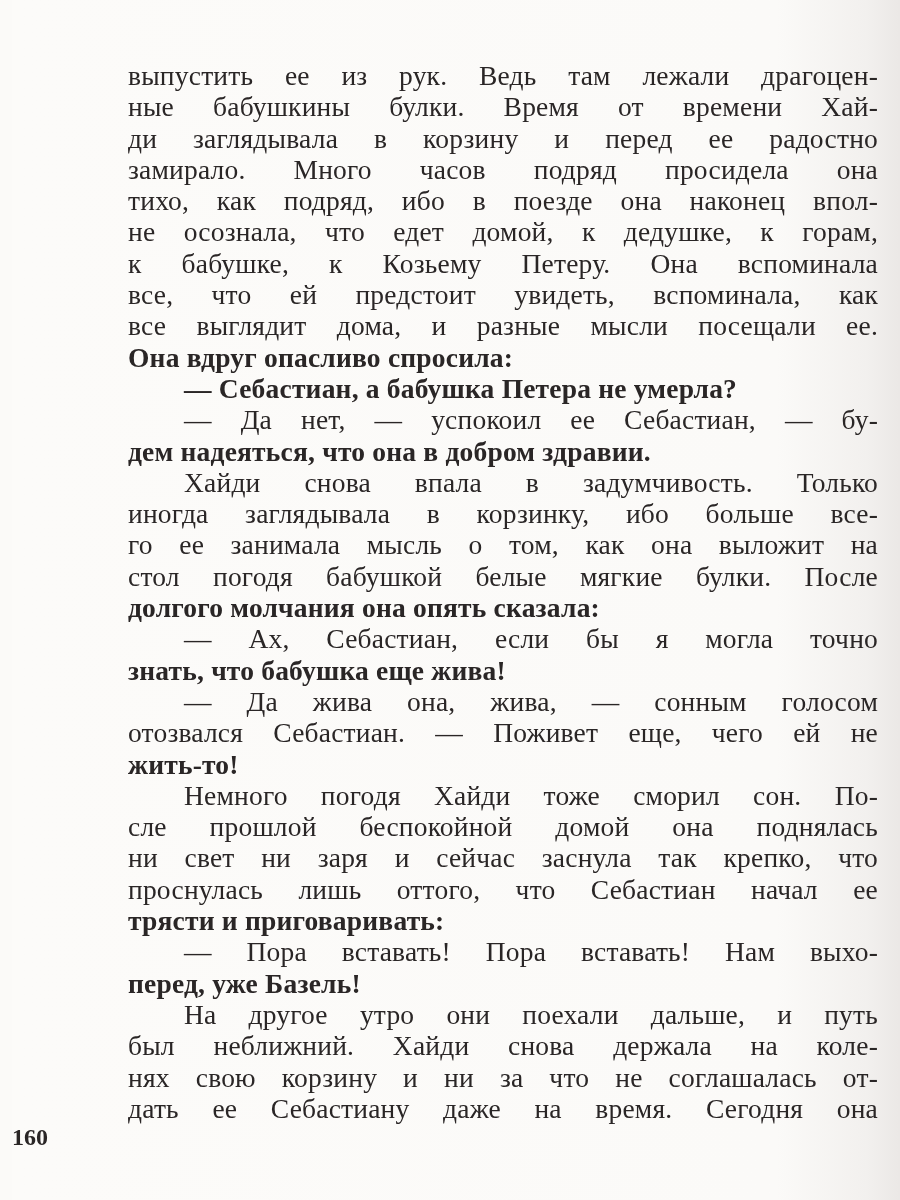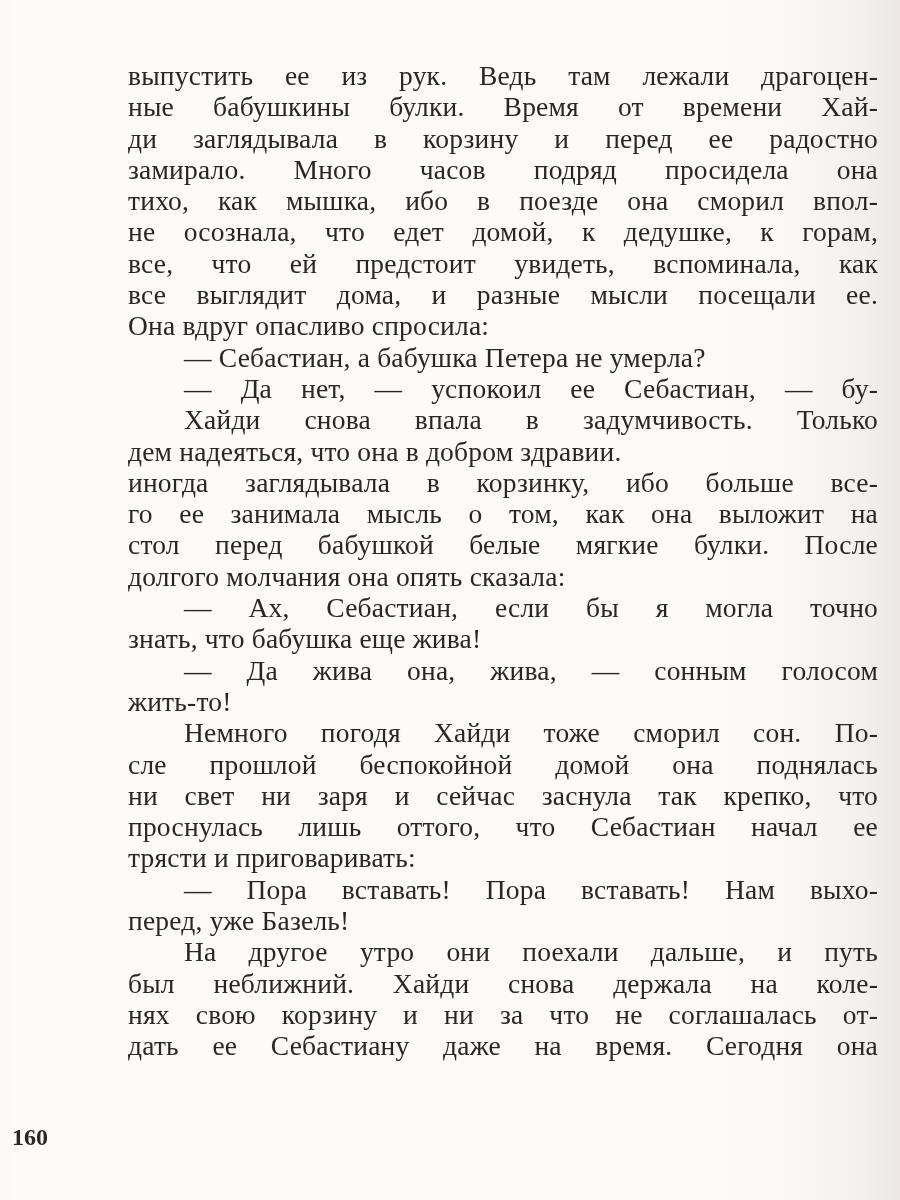--- a/index.html
+++ b/index.html
@@ -33,20 +33,21 @@
   }
   .line {
     display: block;
     white-space: nowrap;
     text-align: justify;
     text-align-last: justify;
     height: 31.3px;
   }
   .line.last {
     text-align-last: left;
+    font-weight: bold;
   }
   .line.indent {
     padding-left: 56px;
   }
   .page-number {
     position: absolute;
     left: 0;
     width: 900px;
     top: 1124px;
     font-size: 24px;
@@ -56,36 +57,38 @@
 </style>
 </head>
 <body>
 
 <div class="page">
   <div class="text-block" id="text-block">
       <span class="line">выпустить ее из рук. Ведь там лежали драгоцен-</span>
       <span class="line">ные бабушкины булки. Время от времени Хай-</span>
       <span class="line">ди заглядывала в корзину и перед ее радостно</span>
       <span class="line">замирало. Много часов подряд просидела она</span>
-      <span class="line">тихо, как мышка, ибо в поезде она сморил впол-</span>
+      <span class="line">тихо, как подряд, ибо в поезде она наконец впол-</span>
       <span class="line">не осознала, что едет домой, к дедушке, к горам,</span>
+      <span class="line">к бабушке, к Козьему Петеру. Она вспоминала</span>
       <span class="line">все, что ей предстоит увидеть, вспоминала, как</span>
       <span class="line">все выглядит дома, и разные мысли посещали ее.</span>
       <span class="line last">Она вдруг опасливо спросила:</span>
       <span class="line indent last">— Себастиан, а бабушка Петера не умерла?</span>
       <span class="line indent">— Да нет, — успокоил ее Себастиан, — бу-</span>
+      <span class="line last">дем надеяться, что она в добром здравии.</span>
       <span class="line indent">Хайди снова впала в задумчивость. Только</span>
-      <span class="line last">дем надеяться, что она в добром здравии.</span>
       <span class="line">иногда заглядывала в корзинку, ибо больше все-</span>
       <span class="line">го ее занимала мысль о том, как она выложит на</span>
-      <span class="line">стол перед бабушкой белые мягкие булки. После</span>
+      <span class="line">стол погодя бабушкой белые мягкие булки. После</span>
       <span class="line last">долгого молчания она опять сказала:</span>
       <span class="line indent">— Ах, Себастиан, если бы я могла точно</span>
       <span class="line last">знать, что бабушка еще жива!</span>
       <span class="line indent">— Да жива она, жива, — сонным голосом</span>
+      <span class="line">отозвался Себастиан. — Поживет еще, чего ей не</span>
       <span class="line last">жить-то!</span>
       <span class="line indent">Немного погодя Хайди тоже сморил сон. По-</span>
       <span class="line">сле прошлой беспокойной домой она поднялась</span>
       <span class="line">ни свет ни заря и сейчас заснула так крепко, что</span>
       <span class="line">проснулась лишь оттого, что Себастиан начал ее</span>
       <span class="line last">трясти и приговаривать:</span>
       <span class="line indent">— Пора вставать! Пора вставать! Нам выхо-</span>
       <span class="line last">перед, уже Базель!</span>
       <span class="line indent">На другое утро они поехали дальше, и путь</span>
       <span class="line">был неближний. Хайди снова держала на коле-</span>

